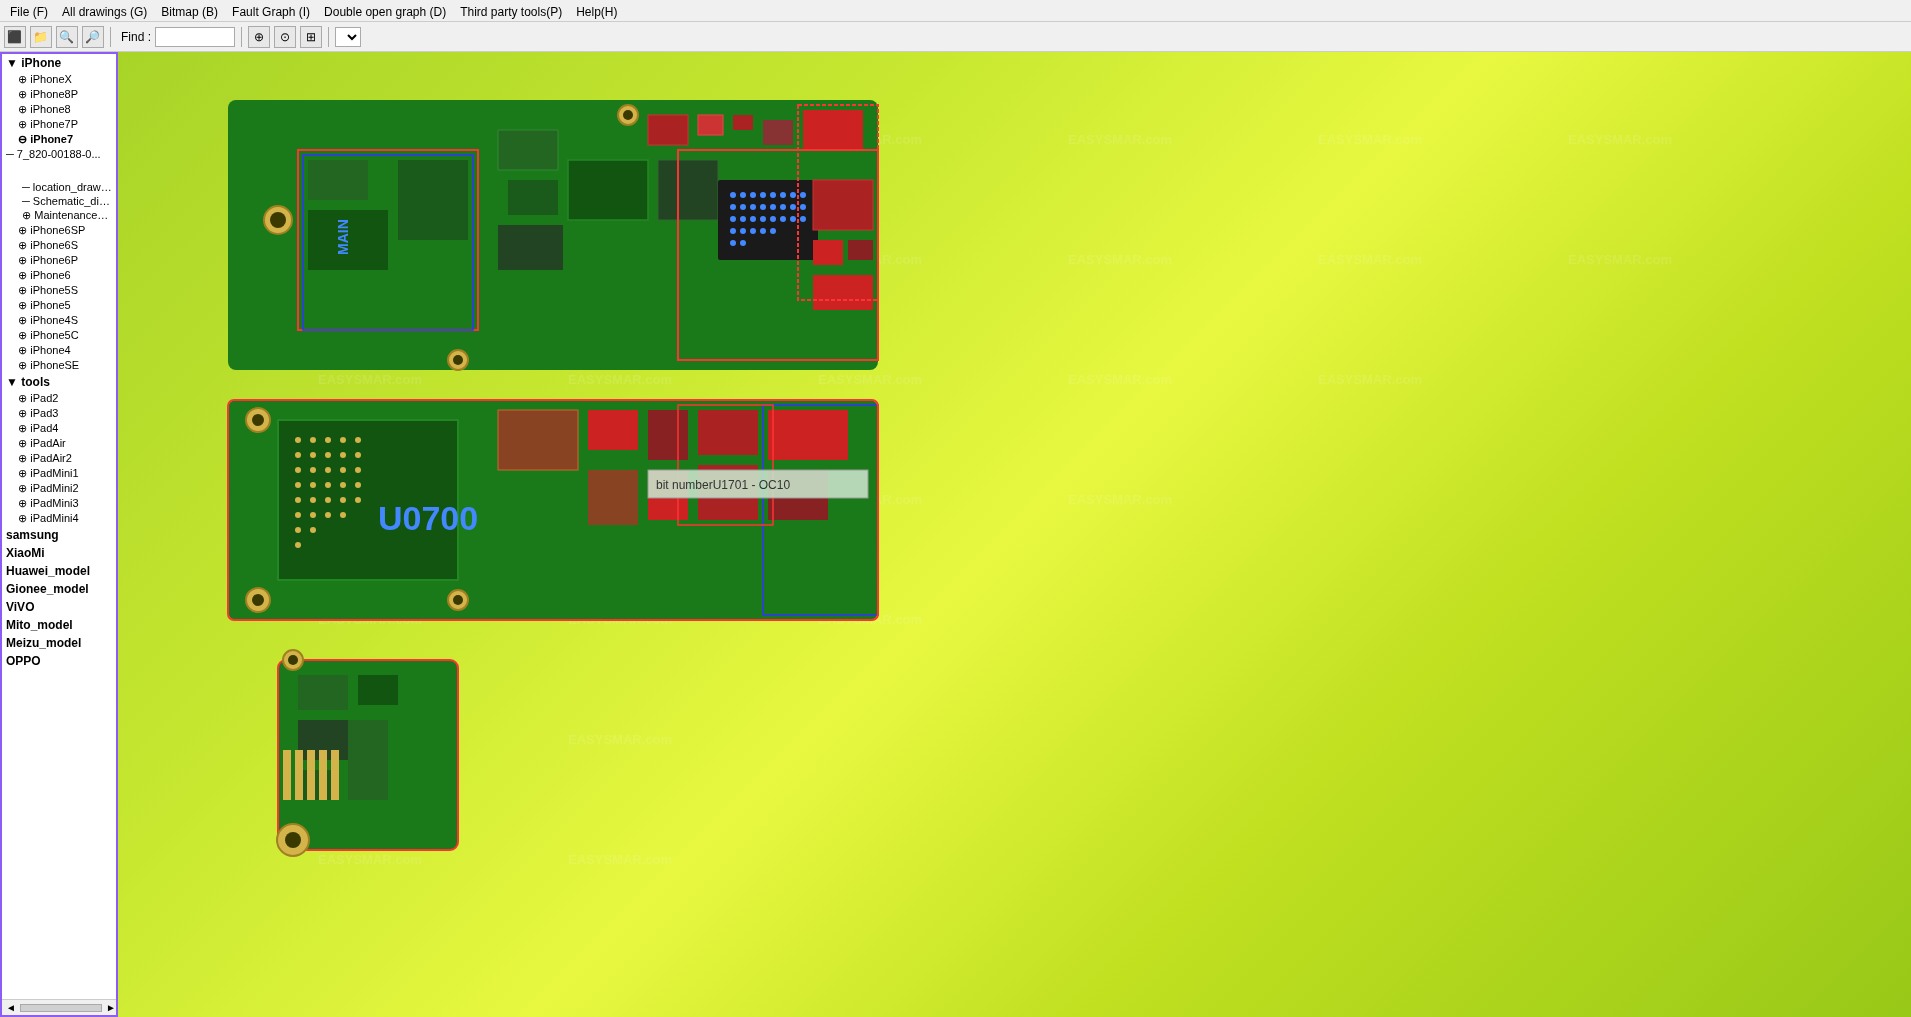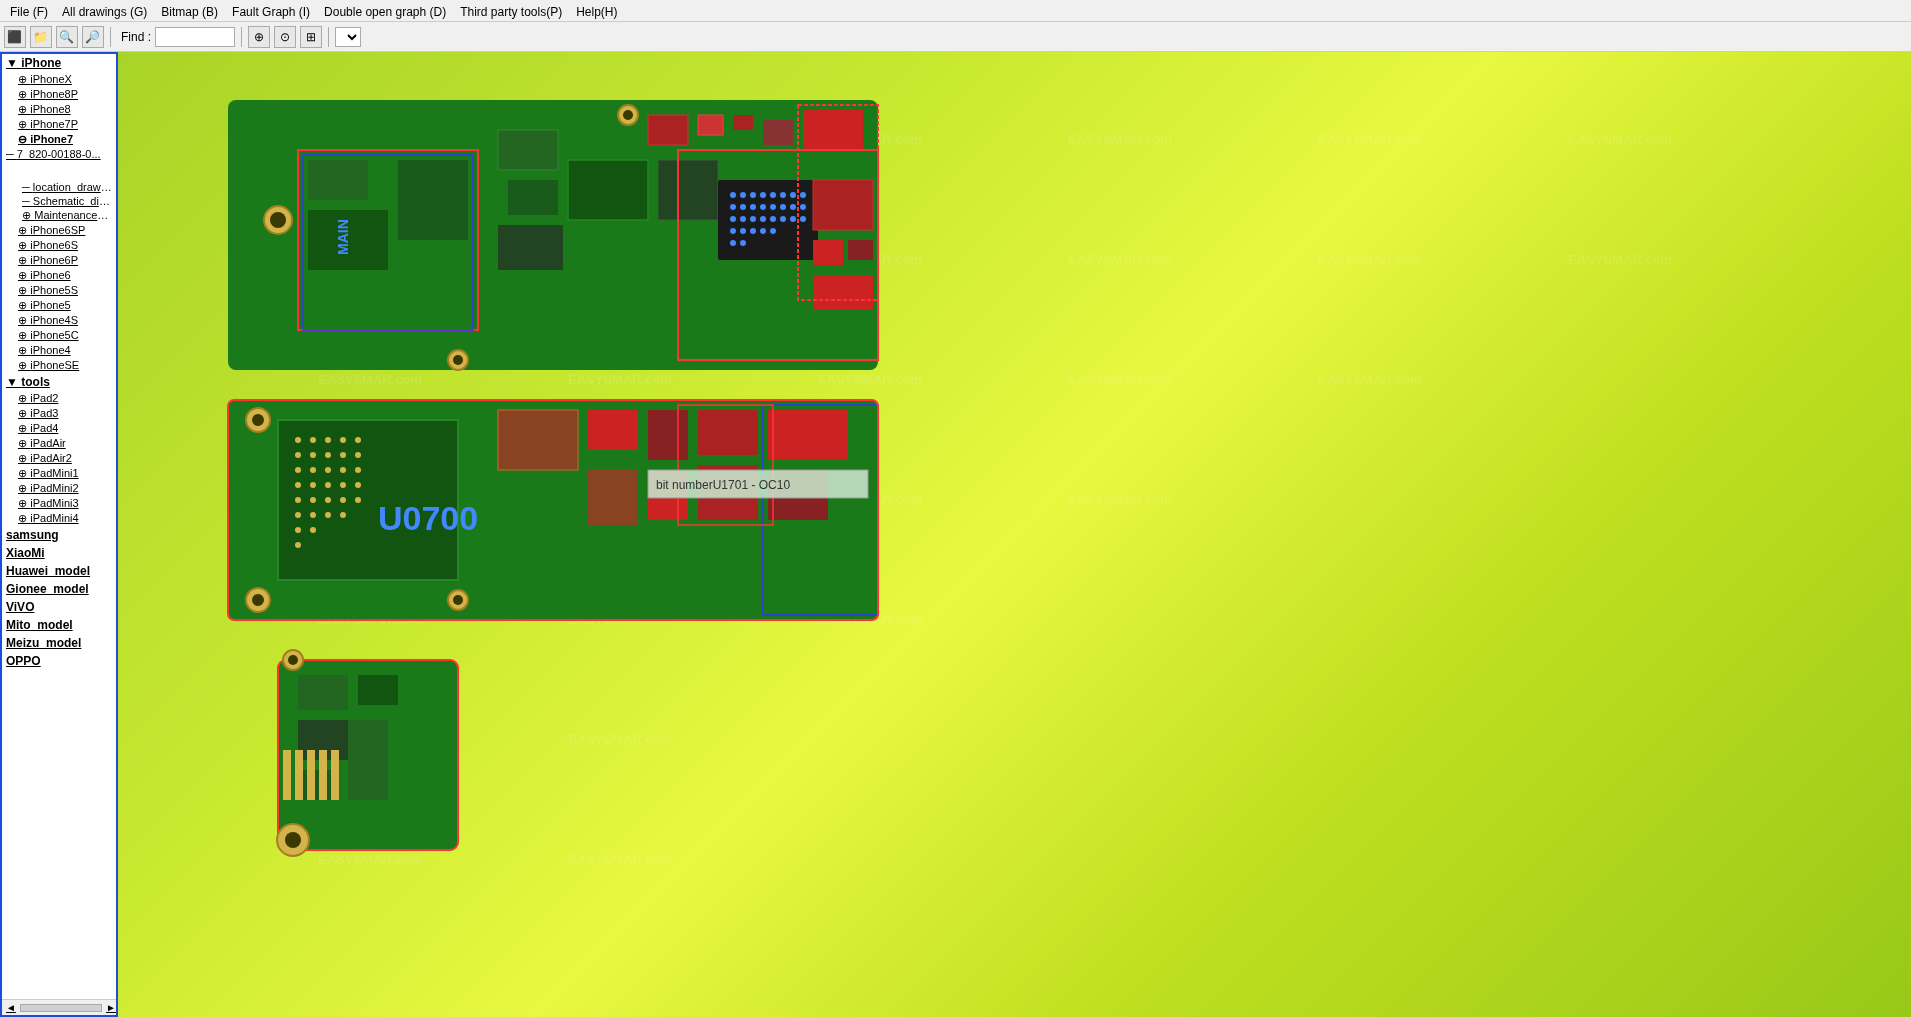--- a/index.html
+++ b/index.html
@@ -61,26 +61,25 @@
       display: flex;
       height: calc(1017px - 52px);
     }
 
     
     #sidebar {
       width: 118px;
       min-width: 118px;
       background: white;
       border-right: 1px solid #ccc;
-      border: 2px solid #1d4ed8;
+      border: 2px solid #8b5cf6;
       overflow-y: auto;
       overflow-x: hidden;
       display: flex;
       flex-direction: column;
-      text-decoration: underline;
     }
 
     .tree-header {
       font-size: 12px;
       font-weight: bold;
       padding: 2px 4px;
       cursor: pointer;
       white-space: nowrap;
     }
     .tree-item {

